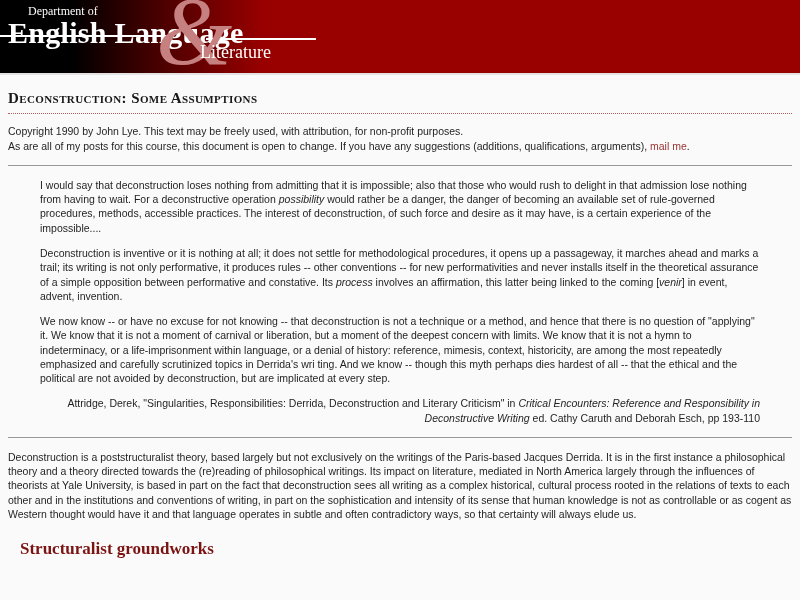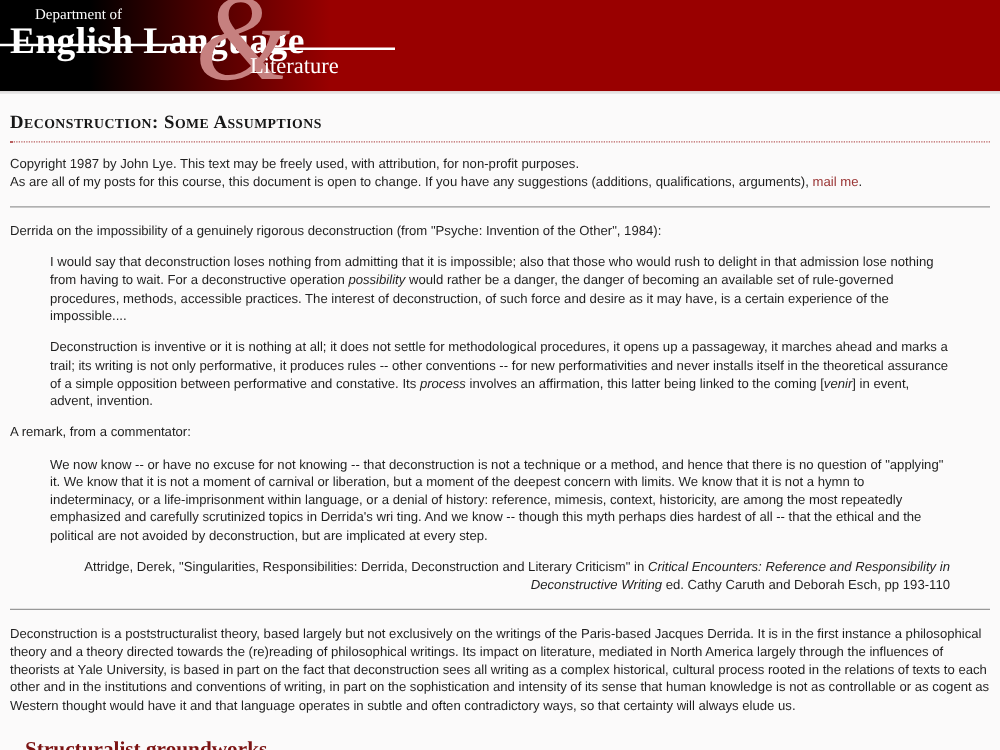--- a/index.html
+++ b/index.html
@@ -89,32 +89,30 @@
   <span class="rule-under-lang"></span>
   <span class="amp">&amp;</span>
   <span class="rule-over-lit"></span>
   <span class="lit">Literature</span>
 </div>
 
 <div class="content">
 
   <h1 class="page-title">Deconstruction: Some Assumptions</h1>
 
-  <p><span>Copyright 1987 by John Lye. This text may be freely used, with attribution, for non-profit purposes.</span><br>
+  <p><span>Copyright 1990 by John Lye. This text may be freely used, with attribution, for non-profit purposes.</span><br>
     <span>As are all of my posts for this course, this document is open to change. If you have any suggestions (additions, qualifications, arguments), </span><a class="mail-link">mail me</a><span>.</span></p>
 
   <hr class="sep">
 
-  <p>Derrida on the impossibility of a genuinely rigorous deconstruction (from "Psyche: Invention of the Other", 1984):</p>
 
   <blockquote><span>I would say that deconstruction loses nothing from admitting that it is impossible; also that those who would rush to delight in that admission lose nothing from having to wait. For a deconstructive operation </span><i>possibility</i><span> would rather be a danger, the danger of becoming an available set of rule-governed procedures, methods, accessible practices. The interest of deconstruction, of such force and desire as it may have, is a certain experience of the impossible....</span></blockquote>
 
   <blockquote><span>Deconstruction is inventive or it is nothing at all; it does not settle for methodological procedures, it opens up a passageway, it marches ahead and marks a trail; its writing is not only performative, it produces rules -- other conventions -- for new performativities and never installs itself in the theoretical assurance of a simple opposition between performative and constative. Its </span><i>process</i><span> involves an affirmation, this latter being linked to the coming [</span><i>venir</i><span>] in event, advent, invention.</span></blockquote>
 
-  <p>A remark, from a commentator:</p>
 
   <blockquote>We now know -- or have no excuse for not knowing -- that deconstruction is not a technique or a method, and hence that there is no question of "applying" it. We know that it is not a moment of carnival or liberation, but a moment of the deepest concern with limits. We know that it is not a hymn to indeterminacy, or a life-imprisonment within language, or a denial of history: reference, mimesis, context, historicity, are among the most repeatedly emphasized and carefully scrutinized topics in Derrida's wri ting. And we know -- though this myth perhaps dies hardest of all -- that the ethical and the political are not avoided by deconstruction, but are implicated at every step.</blockquote>
 
   <div class="attribution"><span>Attridge, Derek, "Singularities, Responsibilities: Derrida, Deconstruction and Literary Criticism" in </span><i>Critical Encounters: Reference and Responsibility in Deconstructive Writing</i><span> ed. Cathy Caruth and Deborah Esch, pp 193-110</span></div>
 
   <hr class="sep">
 
   <p>Deconstruction is a poststructuralist theory, based largely but not exclusively on the writings of the Paris-based Jacques Derrida. It is in the first instance a philosophical theory and a theory directed towards the (re)reading of philosophical writings. Its impact on literature, mediated in North America largely through the influences of theorists at Yale University, is based in part on the fact that deconstruction sees all writing as a complex historical, cultural process rooted in the relations of texts to each other and in the institutions and conventions of writing, in part on the sophistication and intensity of its sense that human knowledge is not as controllable or as cogent as Western thought would have it and that language operates in subtle and often contradictory ways, so that certainty will always elude us.</p>
 
   <h2 class="section-heading">Structuralist groundworks</h2>

